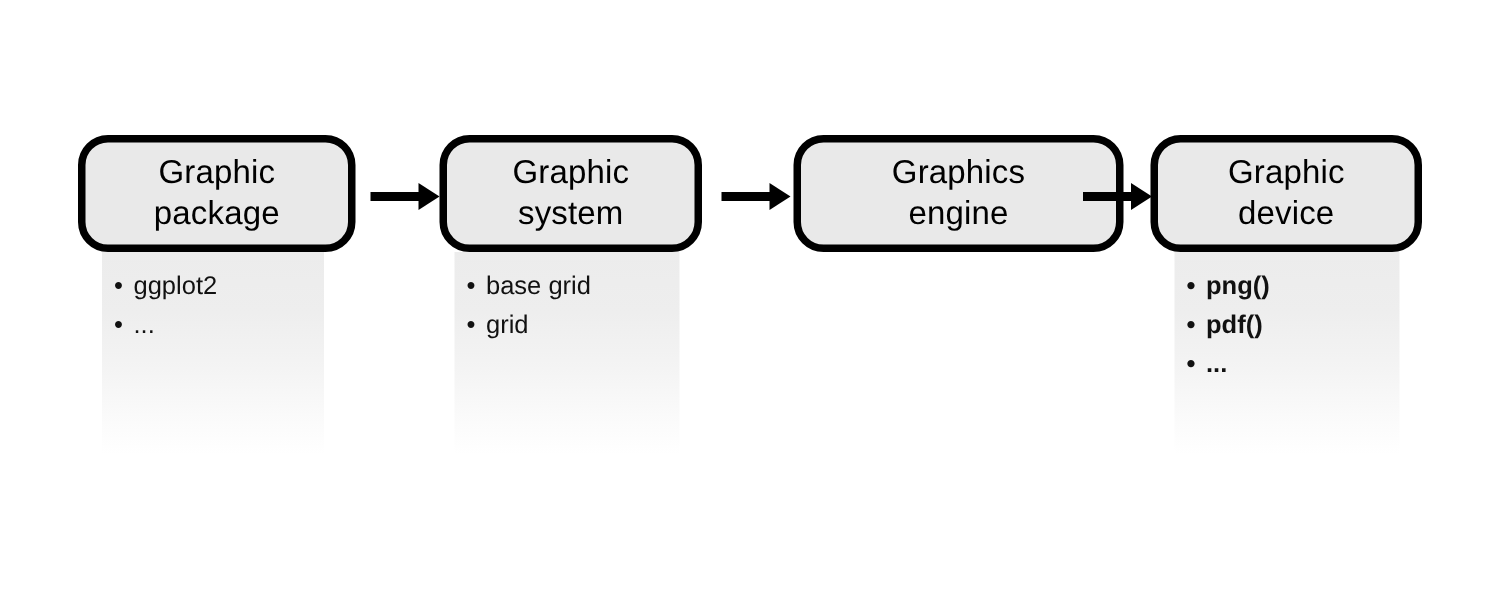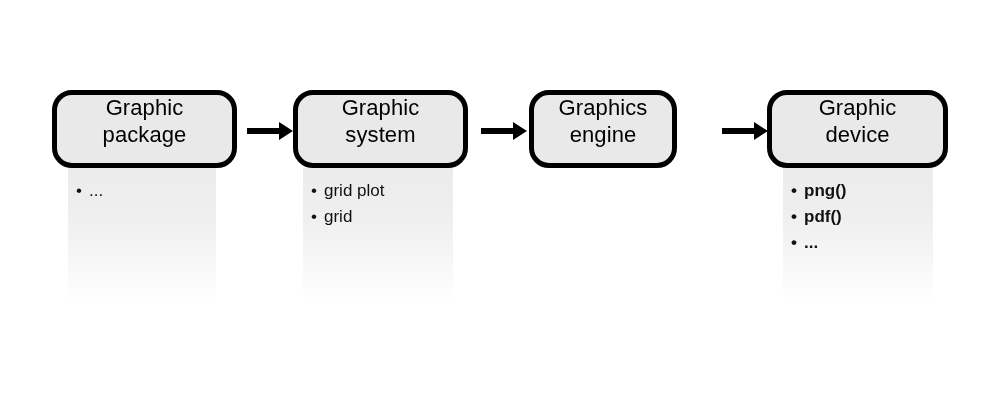--- a/index.html
+++ b/index.html
@@ -32,21 +32,21 @@
   
   .node-box {
     position: absolute;
     left: 0;
     top: 0;
     box-sizing: border-box;
     background: #e9e9e9;
     border: 5px solid #000000;
     border-radius: 20px;
     display: flex;
-    align-items: flex-start;
+    align-items: center;
     justify-content: center;
     text-align: center;
   }
   .node-label {
     font-family: "Liberation Sans", sans-serif;
     font-size: 22px;
     line-height: 1.22;
     color: #000000;
     white-space: pre-line;
     letter-spacing: 0.1px;
@@ -107,54 +107,55 @@
   }
 </style>
 </head>
 <body>
 
 <div id="diagram">
 
   <div class="stage" style="left:52px; width:185px;">
     <div class="detail-panel" style="left:16px; top:78px; width:148px; height:135px;">
       <ul class="bullet-list">
+        <li class="bullet-item">ggplot2</li>
         <li class="bullet-item">...</li>
       </ul>
     </div>
     <div class="node-box" style="width:185px; height:78px;">
       <span class="node-label">Graphic
 package</span>
     </div>
   </div>
 
   <div class="arrow" style="left:247px; width:46px;">
     <div class="arrow-shaft" style="width:33px;"></div>
     <div class="arrow-head" style="left:32px;"></div>
   </div>
 
   <div class="stage" style="left:293px; width:175px;">
     <div class="detail-panel" style="left:10px; top:78px; width:150px; height:135px;">
       <ul class="bullet-list">
-        <li class="bullet-item">grid plot</li>
+        <li class="bullet-item">base grid</li>
         <li class="bullet-item">grid</li>
       </ul>
     </div>
     <div class="node-box" style="width:175px; height:78px;">
       <span class="node-label">Graphic
 system</span>
     </div>
   </div>
 
   <div class="arrow" style="left:481px; width:46px;">
     <div class="arrow-shaft" style="width:33px;"></div>
     <div class="arrow-head" style="left:32px;"></div>
   </div>
 
   <div class="stage" style="left:529px; width:184px;">
-    <div class="node-box" style="width:148px; height:78px;">
+    <div class="node-box" style="width:220px; height:78px;">
       <span class="node-label">Graphics
 engine</span>
     </div>
   </div>
 
   <div class="arrow" style="left:722px; width:46px;">
     <div class="arrow-shaft" style="width:33px;"></div>
     <div class="arrow-head" style="left:32px;"></div>
   </div>
 

